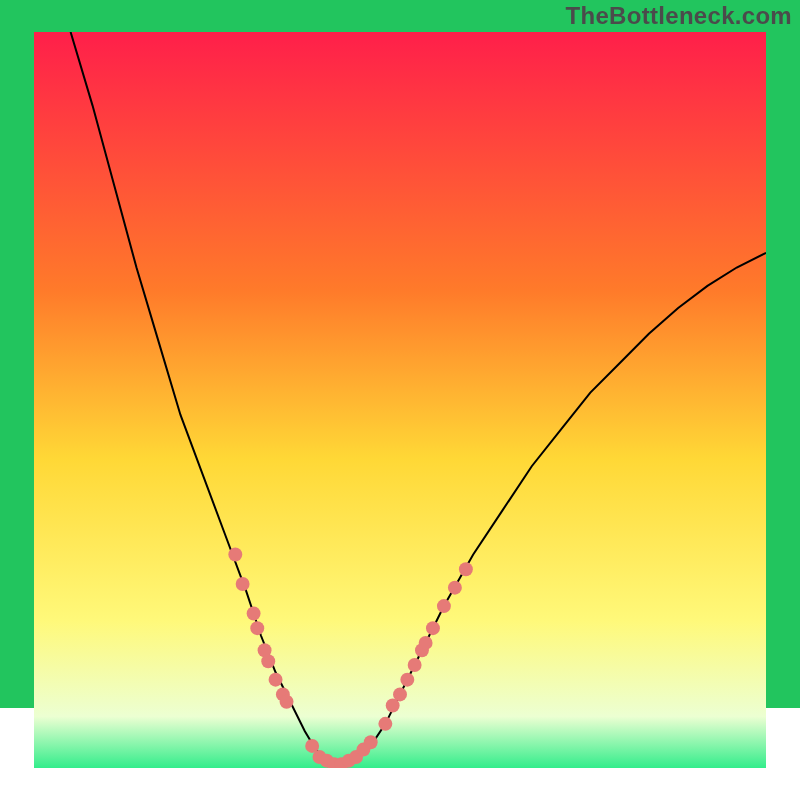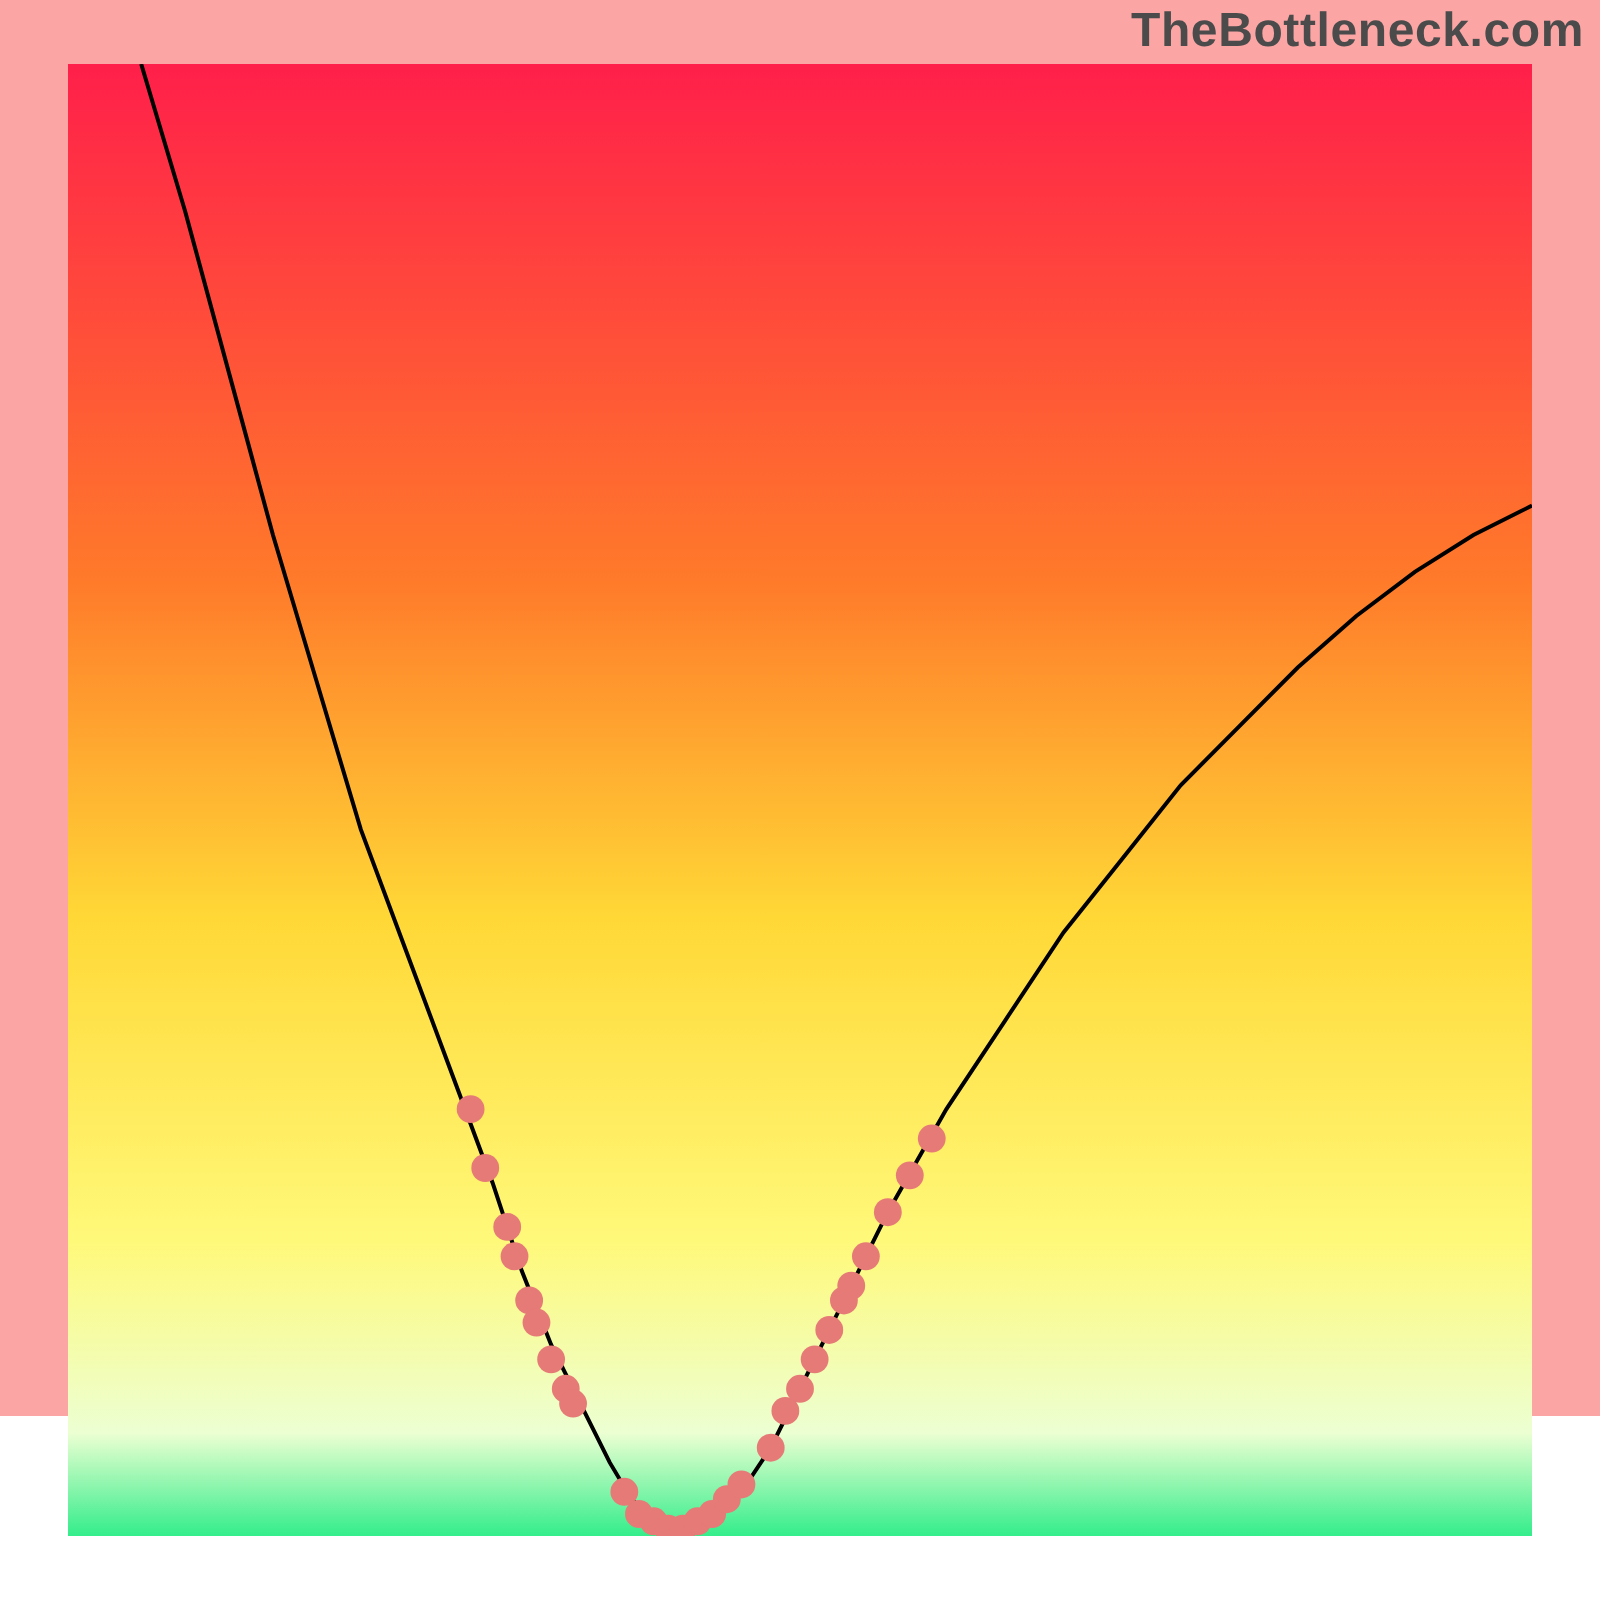--- a/index.html
+++ b/index.html
@@ -6,21 +6,21 @@
     margin: 0;
     padding: 0;
     width: 800px;
     height: 800px;
     overflow: hidden;
     font-family: Arial, Helvetica, sans-serif;
   }
   .frame {
     width: 800px;
     height: 708px;
-    background: #fca5a5;
+    background: #22c55e;
     position: relative;
   }
   .watermark {
     position: absolute;
     top: 2px;
     right: 8px;
     color: #4b4b4b;
     font-size: 24px;
     font-weight: 600;
     letter-spacing: 0.3px;

